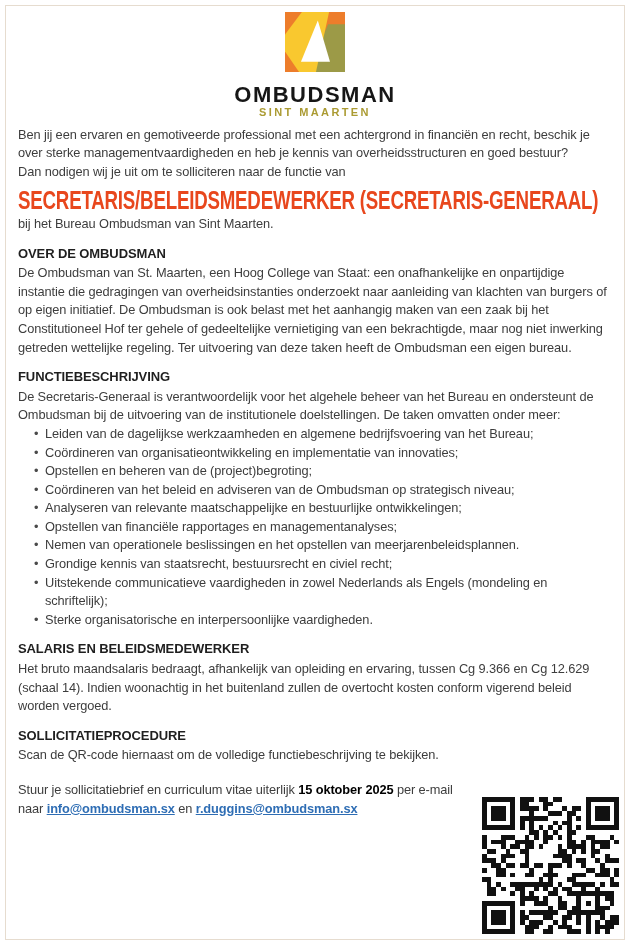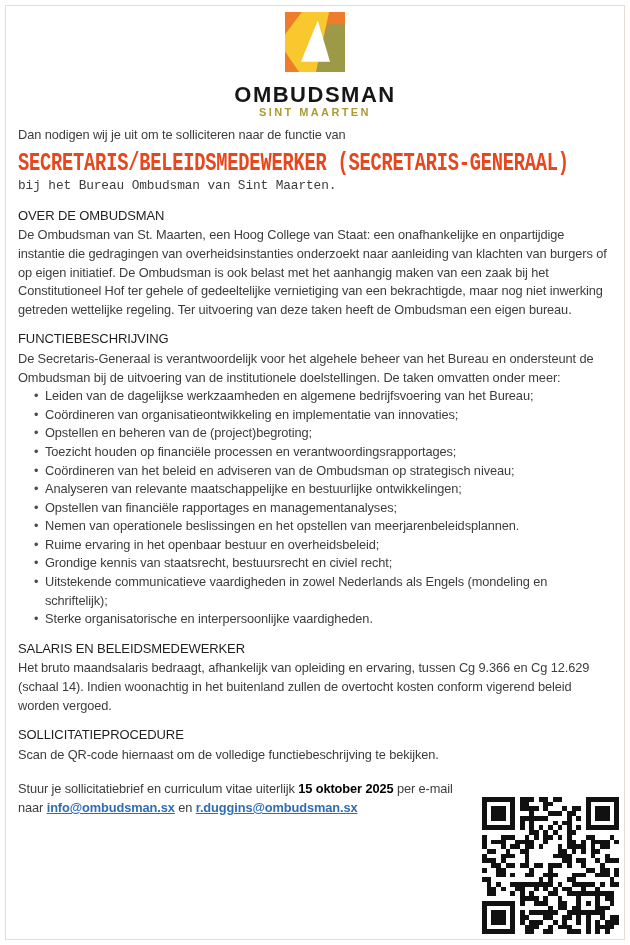--- a/index.html
+++ b/index.html
@@ -15,26 +15,26 @@
   .content{position:relative;padding:10px 18px 0 18px;color:var(--ink);
            font-size:12.8px;line-height:18.6px;letter-spacing:-0.1px;}
   
   .brand{text-align:center;}
   .logo{width:60px;height:60px;display:inline-block;margin-top:2px;}
   .org-name{font-size:22px;font-weight:bold;letter-spacing:1.5px;color:#161616;line-height:25px;margin-top:4px;}
   .org-sub{font-size:11px;font-weight:bold;letter-spacing:2.4px;color:var(--gold);line-height:11px;margin-bottom:4px;}
   
   .intro{margin-top:8px;}
   
-  .vacancy{margin-top:5px;font-family:Liberation Mono, monospace;}
+  .vacancy{margin-top:5px;}
   .vacancy h1{display:inline-block;white-space:nowrap;transform:scaleX(0.72);transform-origin:0 50%;
               font-size:26px;line-height:28px;letter-spacing:-0.3px;color:var(--accent);font-weight:bold;}
   .vacancy .loc{color:var(--ink);}
   
-  h3.sec{font-size:13px;font-weight:normal;color:var(--head);letter-spacing:-0.1px;margin:11px 0 1px 0;}
+  h3.sec{font-size:13px;font-weight:bold;color:var(--head);letter-spacing:-0.1px;margin:11px 0 1px 0;}
   ul.blt{list-style:none;padding-left:16px;}
   ul.blt li{position:relative;padding-left:11px;}
   ul.blt li::before{content:"\2022";position:absolute;left:0;top:0;color:#4a4a4a;}
   .application{padding-right:140px;}
   .closing{margin-top:16px;}
   .closing strong{color:#000000;}
   a.email{color:var(--link);font-weight:bold;text-decoration:underline;cursor:pointer;}
   
   .qr{position:absolute;top:797px;right:11px;width:137px;height:137px;}
   .qr svg{width:100%;height:100%;shape-rendering:crispEdges;display:block;}
@@ -54,51 +54,50 @@
           <polygon points="46,13 64,13 64,64 24,64" style="fill:var(--logo-olive)"></polygon>
           <polygon points="18,0 47,0 33,64 15,64 0,42 0,24" style="fill:var(--logo-yellow)"></polygon>
           <polygon points="35,9 48,53 17,53" style="fill:#ffffff"></polygon>
         </svg>
       </span>
       <div class="org-name">OMBUDSMAN</div>
       <div class="org-sub">SINT MAARTEN</div>
     </div>
 
     <div class="intro">
+      <p>Ben jij een ervaren en gemotiveerde professional met een achtergrond in financiën en recht, beschik je over sterke managementvaardigheden en heb je kennis van overheidsstructuren en goed bestuur?</p>
       <p>Dan nodigen wij je uit om te solliciteren naar de functie van</p>
     </div>
 
     <div class="vacancy">
       <h1>SECRETARIS/BELEIDSMEDEWERKER (SECRETARIS-GENERAAL)</h1>
       <div class="loc">bij het Bureau Ombudsman van Sint Maarten.</div>
     </div>
 
     <section>
       <h3 class="sec">OVER DE OMBUDSMAN</h3>
       <p>De Ombudsman van St. Maarten, een Hoog College van Staat: een onafhankelijke en onpartijdige instantie die gedragingen van overheidsinstanties onderzoekt naar aanleiding van klachten van burgers of op eigen initiatief. De Ombudsman is ook belast met het aanhangig maken van een zaak bij het Constitutioneel Hof ter gehele of gedeeltelijke vernietiging van een bekrachtigde, maar nog niet inwerking getreden wettelijke regeling. Ter uitvoering van deze taken heeft de Ombudsman een eigen bureau.</p>
     </section>
 
     <section>
       <h3 class="sec">FUNCTIEBESCHRIJVING</h3>
       <p>De Secretaris-Generaal is verantwoordelijk voor het algehele beheer van het Bureau en ondersteunt de Ombudsman bij de uitvoering van de institutionele doelstellingen. De taken omvatten onder meer:</p>
       <ul class="blt">
           <li>Leiden van de dagelijkse werkzaamheden en algemene bedrijfsvoering van het Bureau;</li>
           <li>Coördineren van organisatieontwikkeling en implementatie van innovaties;</li>
           <li>Opstellen en beheren van de (project)begroting;</li>
-          <li>Toezicht houden op financiële processen en verantwoordingsrapportages;</li>
           <li>Coördineren van het beleid en adviseren van de Ombudsman op strategisch niveau;</li>
           <li>Analyseren van relevante maatschappelijke en bestuurlijke ontwikkelingen;</li>
           <li>Opstellen van financiële rapportages en managementanalyses;</li>
           <li>Nemen van operationele beslissingen en het opstellen van meerjarenbeleidsplannen.</li>
         </ul>
     </section>
 
     <section>
       <ul class="blt">
-          <li>Ruime ervaring in het openbaar bestuur en overheidsbeleid;</li>
           <li>Grondige kennis van staatsrecht, bestuursrecht en civiel recht;</li>
           <li>Uitstekende communicatieve vaardigheden in zowel Nederlands als Engels (mondeling en schriftelijk);</li>
           <li>Sterke organisatorische en interpersoonlijke vaardigheden.</li>
         </ul>
     </section>
 
     <section>
       <h3 class="sec">SALARIS EN BELEIDSMEDEWERKER</h3>
       <p>Het bruto maandsalaris bedraagt, afhankelijk van opleiding en ervaring, tussen Cg 9.366 en Cg 12.629 (schaal 14). Indien woonachtig in het buitenland zullen de overtocht kosten conform vigerend beleid worden vergoed.</p>
     </section>

